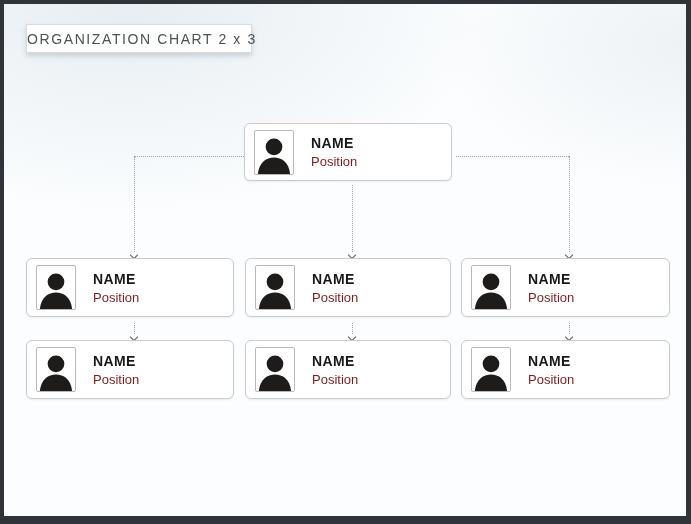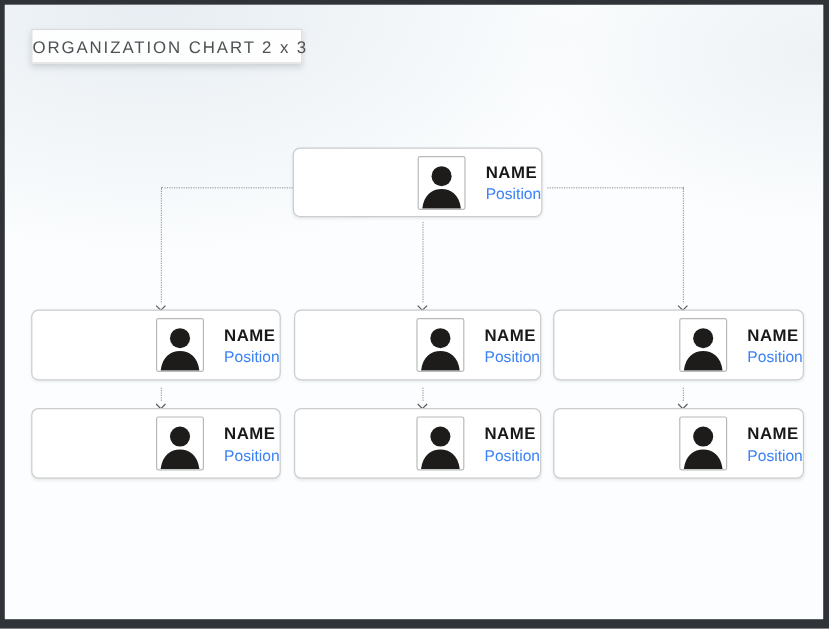--- a/index.html
+++ b/index.html
@@ -54,39 +54,39 @@
     white-space: nowrap;
   }
   
   .card {
     position: absolute;
     height: 59px;
     background: #ffffff;
     border: 1px solid #cbcccd;
     border-radius: 6px;
     box-shadow: 0 1px 2px rgba(90,100,110,0.10);
-    display: flex; align-items: center; justify-content: flex-end;
+    display: flex; align-items: center;
   }
   .photo {
     width: 40px; height: 45px;
     margin-left: 9px;
     border: 1px solid #b8b9ba;
     border-radius: 2px;
     background: #ffffff;
     overflow: hidden;
     flex: 0 0 auto;
   }
   .photo svg { display: block; width: 100%; height: 100%; }
   .info { margin-left: 17px; }
   .info .name {
     font-size: 14px; font-weight: bold; color: #181818;
     letter-spacing: 0.4px; margin-bottom: 3px;
   }
   .info .position {
-    font-size: 13px; color: #3b82f6;
+    font-size: 13px; color: #7f1d1d;
   }
   
   .dot-h { position: absolute; height: 0; border-top: 1px dotted #9aa0a4; }
   .dot-v { position: absolute; width: 0; border-left: 1px dotted #9aa0a4; }
   .arrow {
     position: absolute; width: 6px; height: 6px;
     border-left: 1.6px solid #55585b;
     border-bottom: 1.6px solid #55585b;
     transform: rotate(-45deg);
   }

